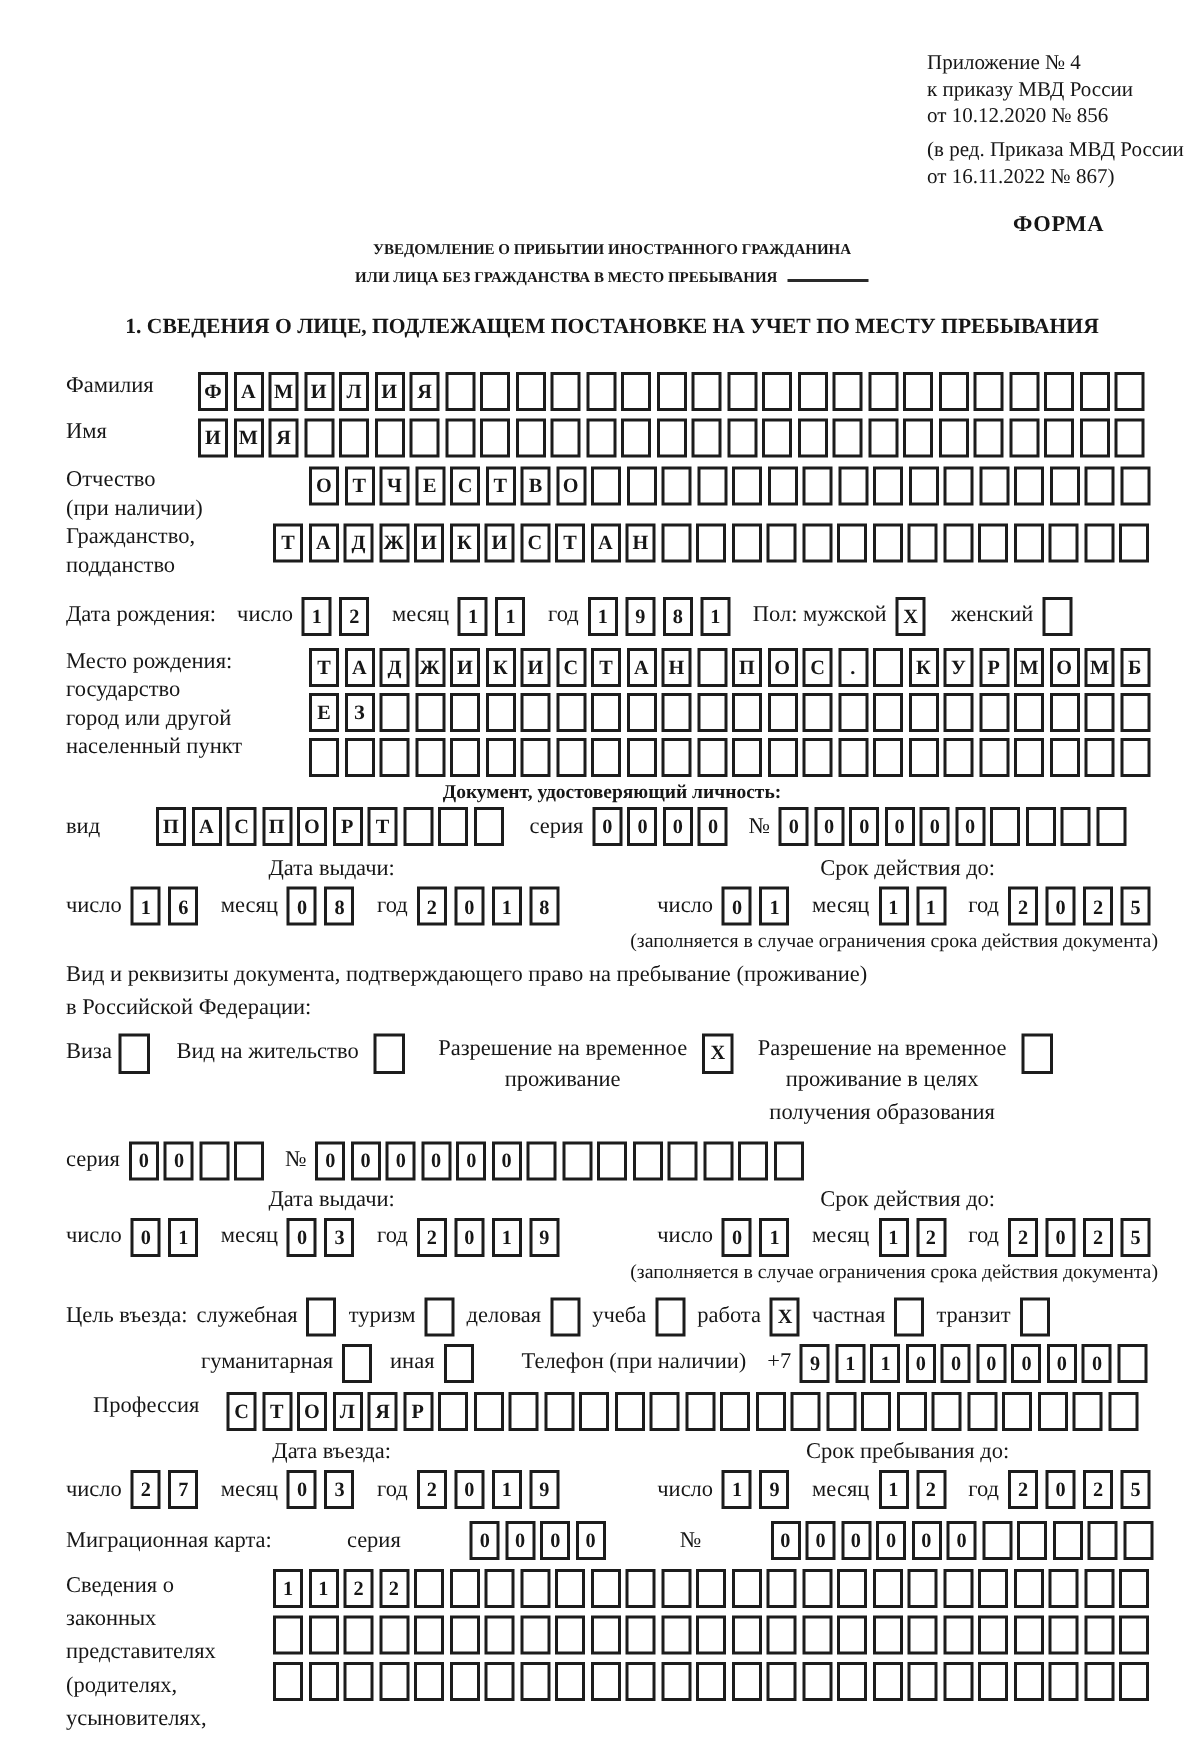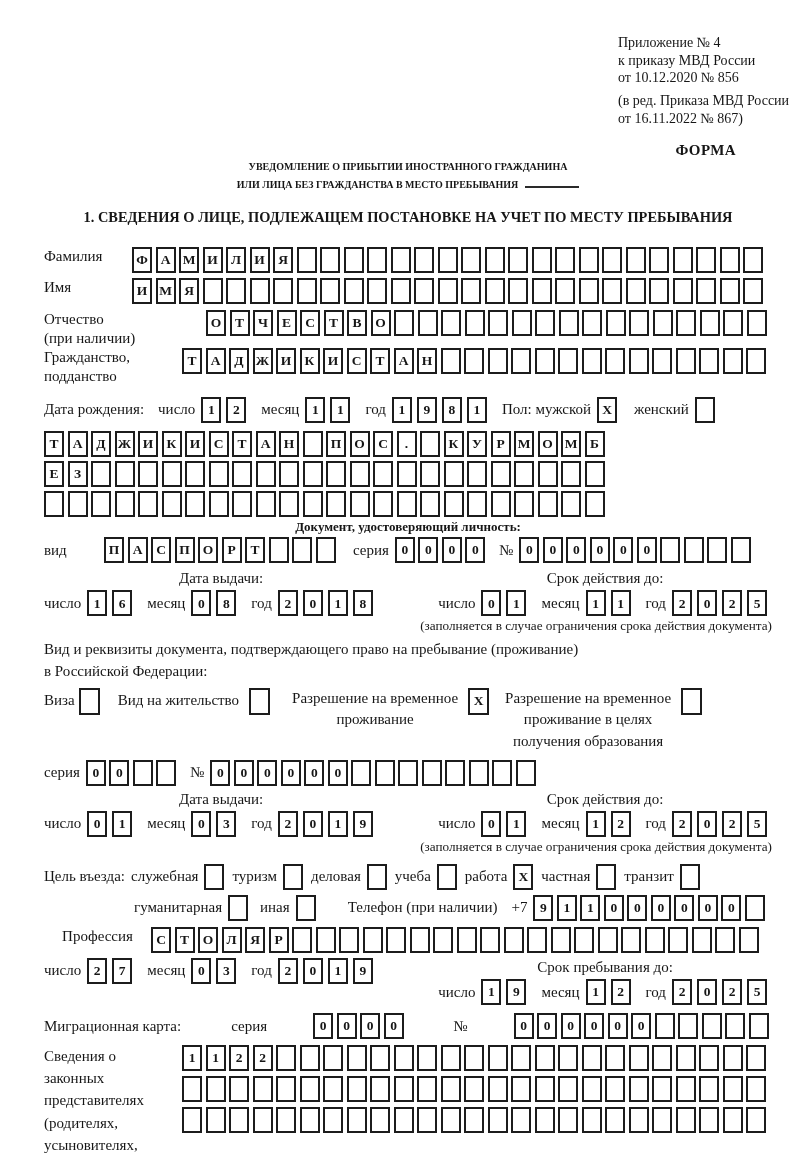--- a/index.html
+++ b/index.html
@@ -219,20 +219,26 @@
         <span class="cell">8</span>
         <span class="cell">1</span>
       </span>
     <span class="t">Пол: мужской</span>
     <span class="cell">X</span>
     <span class="t" style="margin-left:12px;">женский</span>
     <span class="cell"></span>
   </div>
 
   <div class="row" style="margin-top:8px;">
+    <div class="lbl" style="width:162px;">
+      <div>Место рождения:</div>
+      <div>государство</div>
+      <div>город или другой</div>
+      <div>населенный пункт</div>
+    </div>
     <div>
       <div class="cells">
           <span class="cell">Т</span>
           <span class="cell">А</span>
           <span class="cell">Д</span>
           <span class="cell">Ж</span>
           <span class="cell">И</span>
           <span class="cell">К</span>
           <span class="cell">И</span>
           <span class="cell">С</span>
@@ -564,20 +570,21 @@
         <span class="cell"></span>
         <span class="cell"></span>
         <span class="cell"></span>
         <span class="cell"></span>
         <span class="cell"></span>
       </div>
   </div>
 
   <div class="two-col" style="margin-top:5px;">
     <div class="colL">
+      <div class="col-head">Дата въезда:</div>
       <div class="ig dsp">
         <span class="t">число</span>
         <span class="cells g10">
             <span class="cell">2</span>
             <span class="cell">7</span>
           </span>
         <span class="t">месяц</span>
         <span class="cells g10">
             <span class="cell">0</span>
             <span class="cell">3</span>

